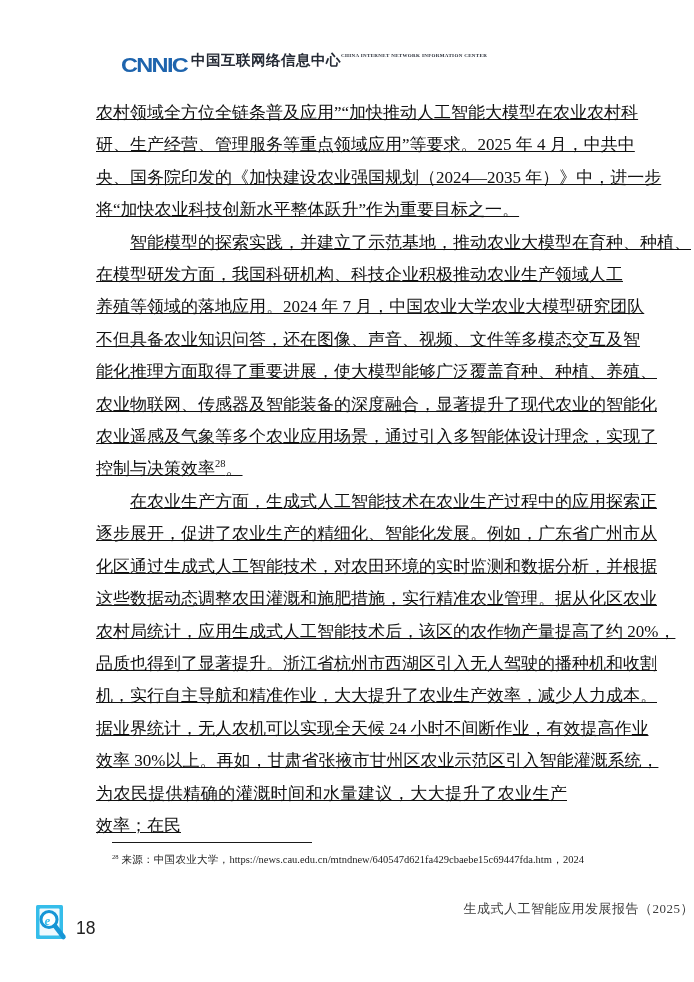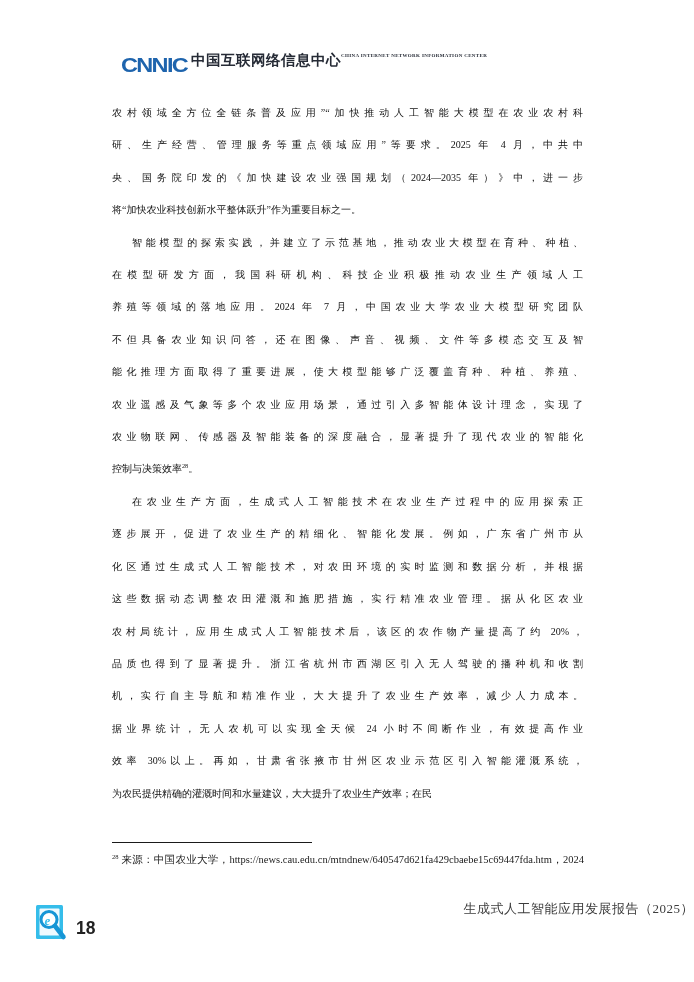--- a/index.html
+++ b/index.html
@@ -39,23 +39,24 @@
     letter-spacing:0.5px;color:var(--org-dark);
   }
   .org-en{
     font-family:"Liberation Serif","DejaVu Serif",serif;
     font-size:5px;line-height:7px;font-weight:700;
     letter-spacing:0.35px;color:var(--org-dark);
     white-space:nowrap;
   }
   
   .body-text{
-    position:absolute;left:112px;top:97px;width:471px;
-    font-size:10px;line-height:32.4px;
+    position:absolute;left:96px;top:97px;width:471px;
+    font-size:17px;line-height:32.4px;
     color:var(--text-black);
+    text-decoration:underline;
   }
   .line{
     text-align:justify;
     text-align-last:justify;
     white-space:nowrap;
   }
   .line.last{
     text-align-last:left;
     white-space:normal;
   }
@@ -82,21 +83,21 @@
     text-align:right;
     font-size:13px;line-height:16px;
     color:#3c3c3c;letter-spacing:0.5px;
   }
   .page-badge-icon{
     position:absolute;left:35px;top:903px;width:32px;height:38px;
   }
   .page-number{
     position:absolute;left:76px;top:918px;
     font-family:"Liberation Sans","DejaVu Sans",sans-serif;
-    font-size:17.5px;color:#222222;font-weight:bold;
+    font-size:17.5px;color:#222222;
   }
 </style>
 </head>
 <body>
 
 <div class="page">
 
   <div class="header">
     <div class="logotype">CNNIC</div>
     <div class="org-names">
@@ -111,22 +112,22 @@
         <div class="line">研、生产经营、管理服务等重点领域应用”等要求。2025 年 4 月，中共中</div>
         <div class="line">央、国务院印发的《加快建设农业强国规划（2024—2035 年）》中，进一步</div>
         <div class="line last">将“加快农业科技创新水平整体跃升”作为重要目标之一。</div>
       </div>
       <div class="para indent">
         <div class="line">智能模型的探索实践，并建立了示范基地，推动农业大模型在育种、种植、</div>
         <div class="line">在模型研发方面，我国科研机构、科技企业积极推动农业生产领域人工</div>
         <div class="line">养殖等领域的落地应用。2024 年 7 月，中国农业大学农业大模型研究团队</div>
         <div class="line">不但具备农业知识问答，还在图像、声音、视频、文件等多模态交互及智</div>
         <div class="line">能化推理方面取得了重要进展，使大模型能够广泛覆盖育种、种植、养殖、</div>
+        <div class="line">农业物联网、传感器及智能装备的深度融合，显著提升了现代农业的智能化</div>
         <div class="line">农业遥感及气象等多个农业应用场景，通过引入多智能体设计理念，实现了</div>
-        <div class="line">农业物联网、传感器及智能装备的深度融合，显著提升了现代农业的智能化</div>
         <div class="line last">控制与决策效率<sup>28</sup>。</div>
       </div>
       <div class="para indent">
         <div class="line">在农业生产方面，生成式人工智能技术在农业生产过程中的应用探索正</div>
         <div class="line">逐步展开，促进了农业生产的精细化、智能化发展。例如，广东省广州市从</div>
         <div class="line">化区通过生成式人工智能技术，对农田环境的实时监测和数据分析，并根据</div>
         <div class="line">这些数据动态调整农田灌溉和施肥措施，实行精准农业管理。据从化区农业</div>
         <div class="line">农村局统计，应用生成式人工智能技术后，该区的农作物产量提高了约 20%，</div>
         <div class="line">品质也得到了显著提升。浙江省杭州市西湖区引入无人驾驶的播种机和收割</div>
         <div class="line">机，实行自主导航和精准作业，大大提升了农业生产效率，减少人力成本。</div>

